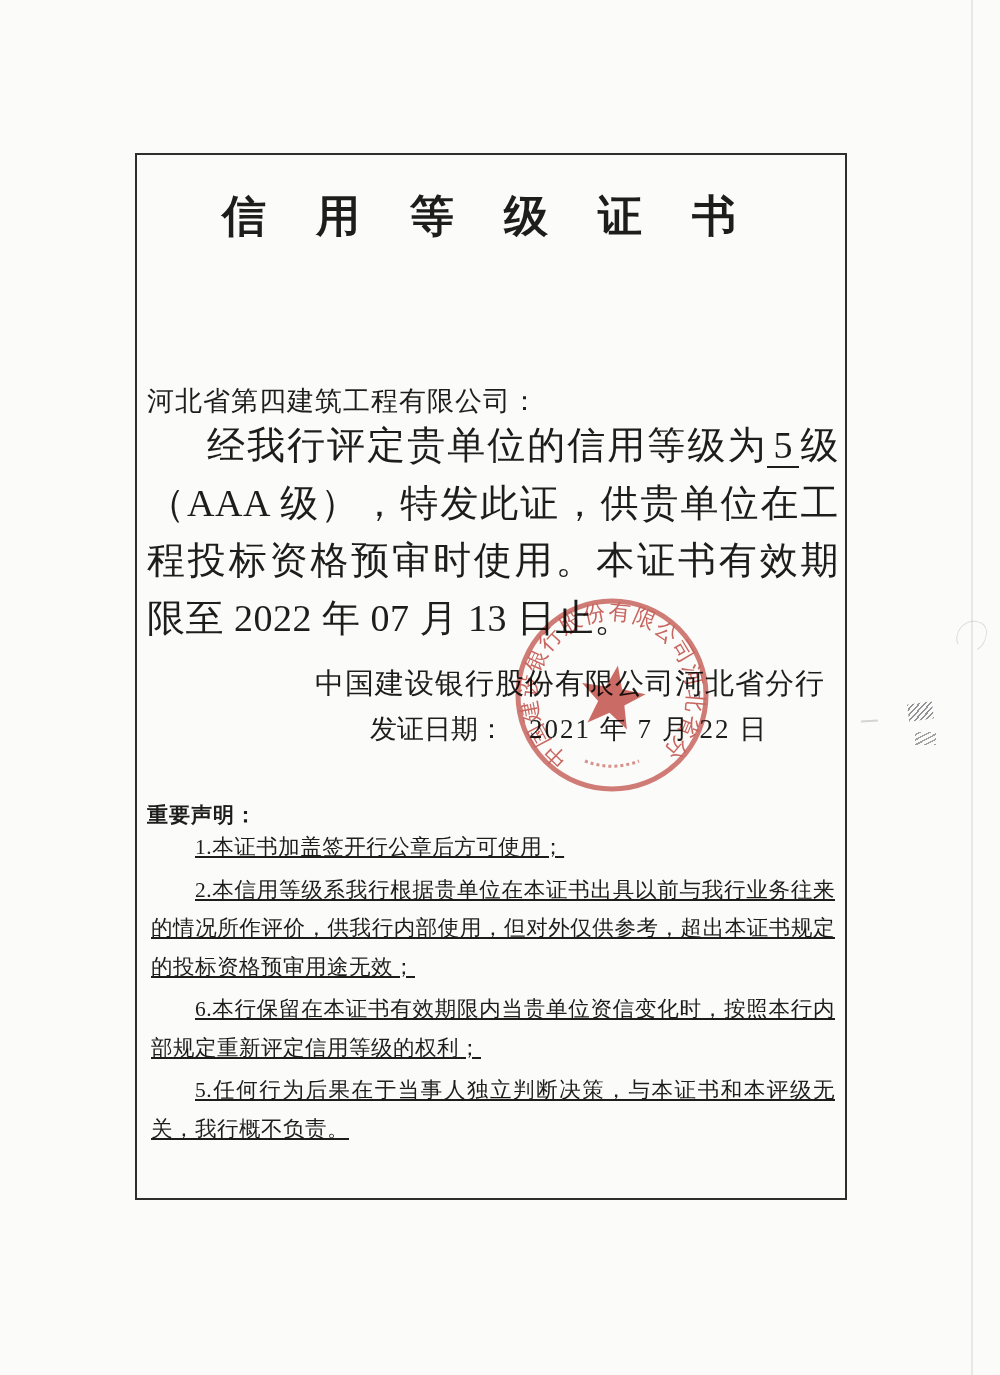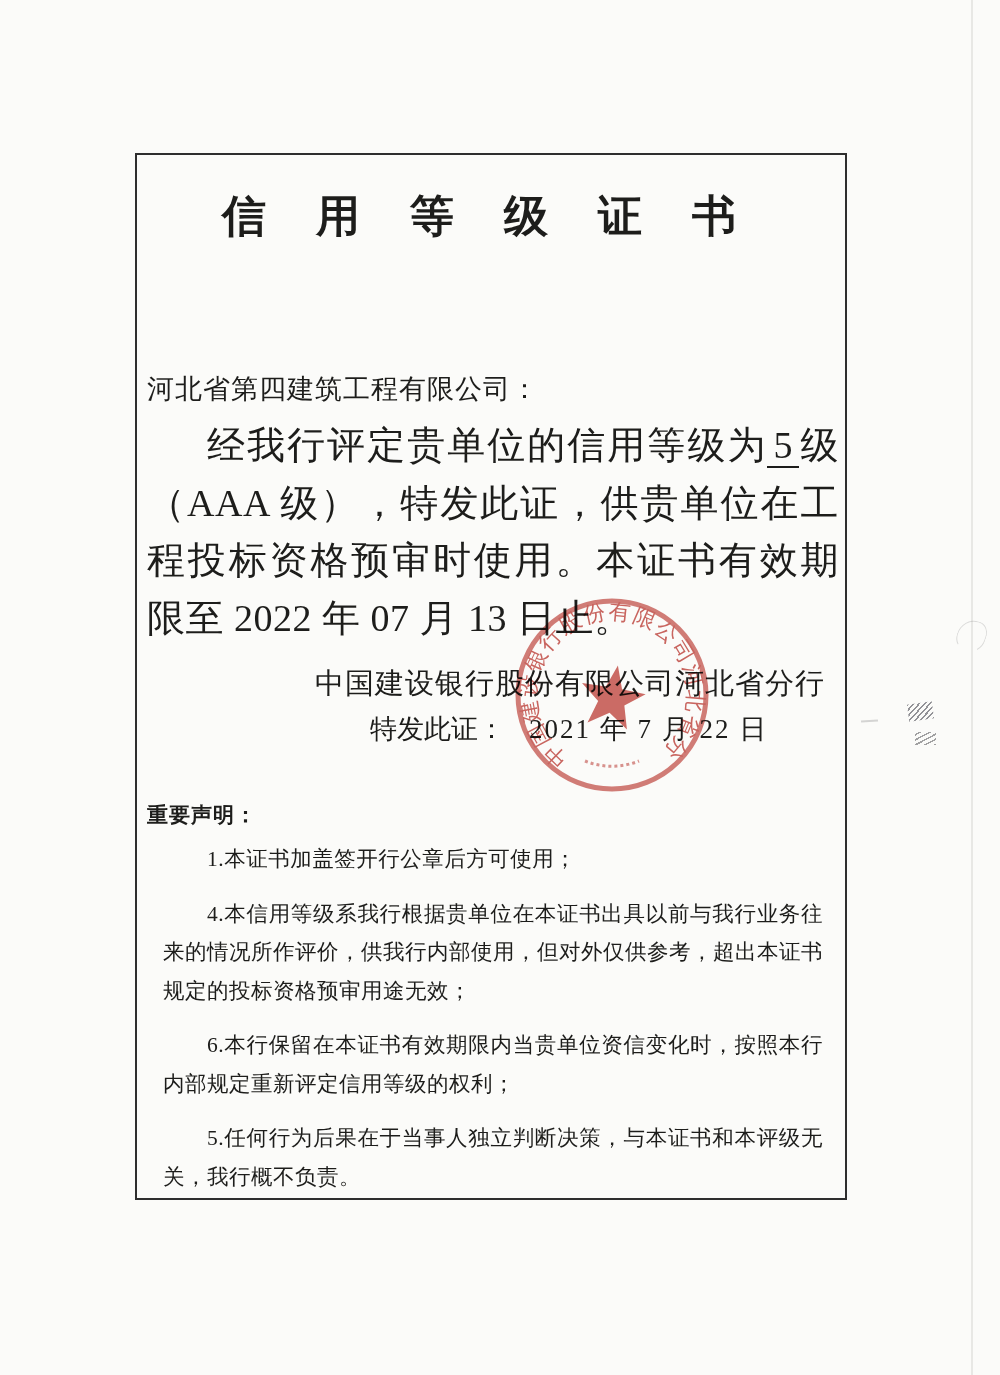--- a/index.html
+++ b/index.html
@@ -24,21 +24,21 @@
     font-family:Liberation Sans, sans-serif;
     font-weight:bold; font-size:44px;
     letter-spacing:50px; padding-left:26px;
     box-sizing:border-box;
   }
   .serial {
     position:absolute; top:120px; left:0; width:100%;
     text-align:center; font-size:23px; letter-spacing:2px;
   }
   .addressee {
-    position:absolute; left:10px; top:216px;
+    position:absolute; left:10px; top:228px;
     font-size:27px; letter-spacing:1px; white-space:nowrap;
   }
   .body-par {
     position:absolute; left:10px; top:262px; width:692px;
     font-size:38px; line-height:57.5px;
     text-align:justify; text-justify:inter-ideograph;
     text-indent:60px; letter-spacing:0.5px;
     margin:0;
   }
   .grade {
@@ -63,21 +63,21 @@
   .notice-heading {
     position:absolute; left:10px; top:646px;
     font-family:"Liberation Sans", sans-serif;
     font-weight:bold; font-size:21px; letter-spacing:1px;
   }
   .notice-list {
     position:absolute; left:10px; top:669px; width:692px;
     font-size:21.5px; line-height:38.5px;
     text-align:justify; text-justify:inter-ideograph;
   }
-  .notice-list p { margin:16px; text-indent:44px; letter-spacing:0.5px; }
+  .notice-list p { margin:4px; text-indent:44px; letter-spacing:0.5px;text-decoration:underline; }
   
   .scan-line {
     position:absolute; left:971px; top:0; width:2px; height:1375px;
     background:#e8e8e5;
   }
   .mark1 {
     position:absolute; left:908px; top:703px; width:25px; height:17px;
     background:repeating-linear-gradient(-40deg, rgba(60,60,70,.55) 0 1.5px, transparent 1.5px 4px);
     transform:rotate(-8deg);
   }
@@ -107,36 +107,36 @@
     <div class="cert-title">信用等级证书</div>
 
 
     <div class="addressee">河北省第四建筑工程有限公司：</div>
 
     <p class="body-par"><span>经我行评定贵单位的信用等级为</span><span class="grade">5</span><span>级（AAA 级），特发此证，供贵单位在工程投标资格预审时使用。本证书有效期限至 2022 年 07 月 13 日止。</span></p>
 
     <div class="issuer">中国建设银行股份有限公司河北省分行</div>
 
     <div class="issue-date">
-      <span>特发此证：</span><span class="val">2021 年 7 月 22 日</span>
+      <span>发证日期：</span><span class="val">2021 年 7 月 22 日</span>
     </div>
 
     <svg class="seal" viewBox="0 0 200 200">
       <circle cx="100" cy="100" r="94" fill="none" stroke="#c5514b" stroke-width="5" opacity="0.85"></circle>
       <path id="sealTextArc" d="M 56.4,162.3 A 76,76 0 1 1 143.6,162.3" fill="none" stroke="none"></path>
       <text font-size="22" fill="#c5514b" letter-spacing="1.5" font-family="Liberation Serif, serif"><textPath href="#sealTextArc">中国建设银行股份有限公司河北省分行</textPath></text>
       <polygon transform="translate(100,104) rotate(10)" points="0,-34 8.2,-11.3 32.3,-10.5 13.3,4.3 20,27.5 0,14 -20,27.5 -13.3,4.3 -32.3,-10.5 -8.2,-11.3" fill="#c2473f" opacity="0.9"></polygon>
       <path d="M 73,166 A 72,72 0 0 0 127,166" fill="none" stroke="#c5514b" stroke-width="3" stroke-dasharray="3 3" opacity="0.7"></path>
     </svg>
 
     <div class="notice-heading">重要声明：</div>
 
     <div class="notice-list">
       <p>1.本证书加盖签开行公章后方可使用；</p>
-      <p>4.本信用等级系我行根据贵单位在本证书出具以前与我行业务往来的情况所作评价，供我行内部使用，但对外仅供参考，超出本证书规定的投标资格预审用途无效；</p>
+      <p>2.本信用等级系我行根据贵单位在本证书出具以前与我行业务往来的情况所作评价，供我行内部使用，但对外仅供参考，超出本证书规定的投标资格预审用途无效；</p>
       <p>6.本行保留在本证书有效期限内当贵单位资信变化时，按照本行内部规定重新评定信用等级的权利；</p>
       <p>5.任何行为后果在于当事人独立判断决策，与本证书和本评级无关，我行概不负责。</p>
     </div>
 
   </div>
 
   <div class="scan-line"></div>
   <div class="mark1"></div>
   <div class="mark2"></div>
   <div class="mark3"></div>

